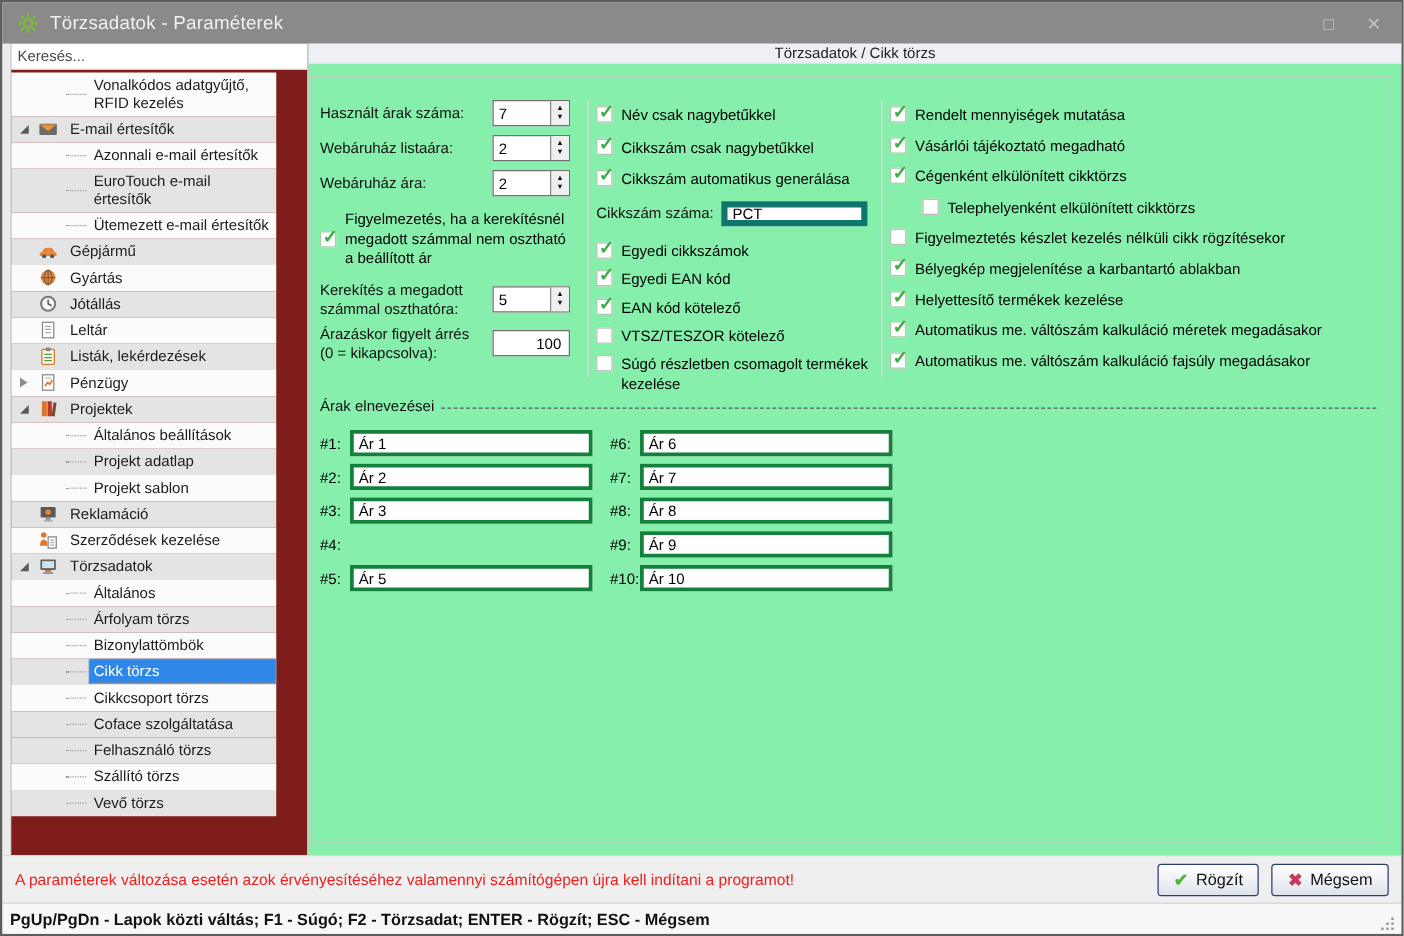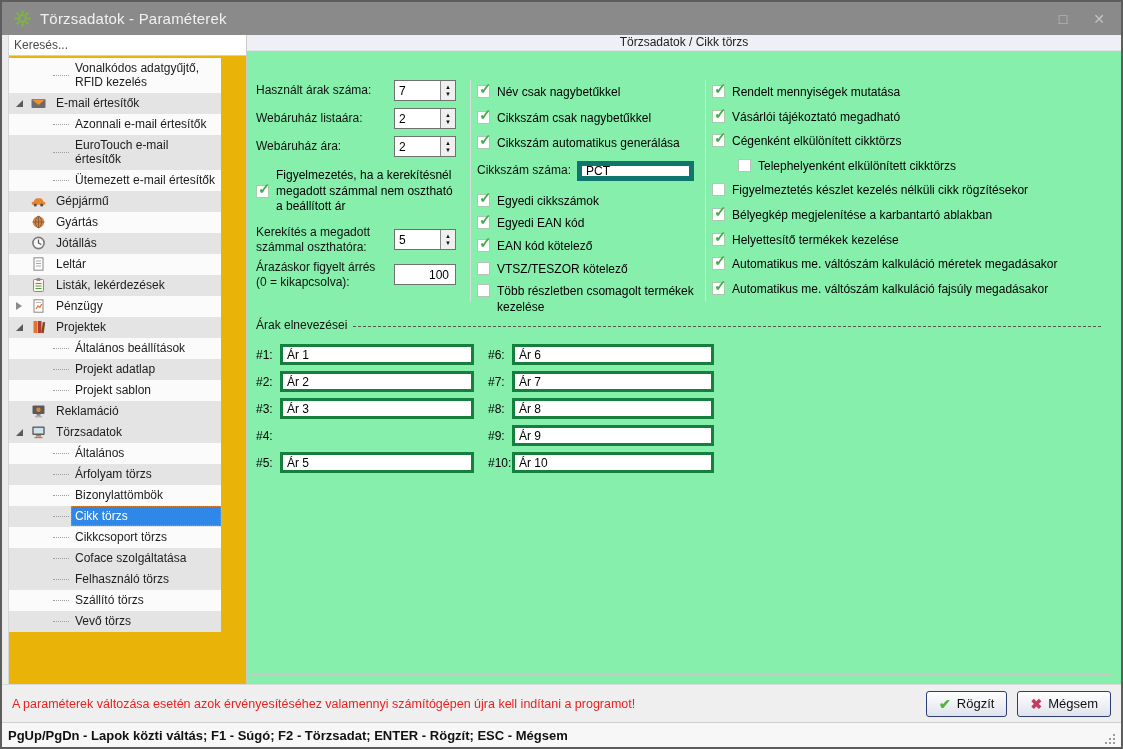--- a/index.html
+++ b/index.html
@@ -17,21 +17,21 @@
     flex:0 0 33px; background:#8a8a8a; display:flex; align-items:center;
     padding:0 10px 0 12px; gap:9px;
   }
   .app-icon { width:17px; height:17px; display:inline-flex; }
   .title { color:#f1f1f1; font-size:15px; letter-spacing:.2px; }
   .win-controls { margin-left:auto; display:flex; gap:26px; align-items:center; padding-right:6px; }
   .win-btn { color:#c4c4c4; font-size:14px; line-height:1; cursor:default; }
   
   .bodyrow { flex:1; display:flex; min-height:0; }
   .splitter { flex:0 0 7px; background:#ececec; border-right:1px solid #d6d6d6; }
-  .sidebar { flex:0 0 237px; display:flex; flex-direction:column; background:#eab308; }
+  .sidebar { flex:0 0 237px; display:flex; flex-direction:column; background:#7f1d1d; }
   .search {
     height:21px; border:0; border-bottom:1px solid #cfcfcf; padding:2px 5px;
     font-size:12px; font-family:inherit; outline:none; color:#333;
   }
   .search::placeholder { color:#4a4a4a; opacity:1; }
   #tree { padding-top:2px; }
   .trow { display:flex; align-items:center; width:212px; min-height:21px; font-size:12px; color:#1c1c1c; }
   .trow.wrap { min-height:33px; }
   .trow.odd  { background:#e4e4e4; }
   .trow.even { background:#fbfbfb; }
@@ -251,20 +251,32 @@
             <span class="ticon">
               <svg width="17" height="16" viewBox="0 0 16 16">
                 <rect x="2" y="2.5" width="12" height="8.5" rx="1" fill="#5a5a5a"></rect>
                 <circle cx="8" cy="6.8" r="2.2" fill="#e8832f"></circle>
                 <rect x="6" y="11" width="4" height="1.8" fill="#8a8a8a"></rect>
                 <rect x="4.5" y="13" width="7" height="1.4" fill="#b0b0b0"></rect>
               </svg>
             </span>
             <span class="tlabel">Reklamáció</span>
           </div>
+          <div class="trow even">
+            <span class="arrow"></span>
+            <span class="ticon">
+              <svg width="17" height="16" viewBox="0 0 16 16">
+                <rect x="8" y="5.5" width="6.5" height="9" fill="#fff" stroke="#888"></rect>
+                <path d="M9.5 8 h3.5 M9.5 10 h3.5 M9.5 12 h3.5" stroke="#b0b0b0"></path>
+                <circle cx="4.5" cy="4" r="2.2" fill="#e0762e"></circle>
+                <path d="M1.5 12.5 q0-5 3-5 t3 5 z" fill="#e0762e"></path>
+              </svg>
+            </span>
+            <span class="tlabel">Szerződések kezelése</span>
+          </div>
           <div class="trow odd">
             <span class="arrow exp"></span>
             <span class="ticon">
               <svg width="17" height="16" viewBox="0 0 16 16">
                 <rect x="1.8" y="2.5" width="12.4" height="8.5" rx="1" fill="#5f5f5f"></rect>
                 <rect x="3.2" y="3.9" width="9.6" height="5.6" fill="#cfe2f0"></rect>
                 <rect x="5.5" y="11" width="5" height="1.6" fill="#e0762e"></rect>
                 <rect x="4" y="12.8" width="8" height="1.4" fill="#8a8a8a"></rect>
               </svg>
             </span>
@@ -412,21 +424,21 @@
                   <div class="cbrow" style="margin-bottom: 6px;">
                     <span class="cb on"></span>
                     <span class="cblabel">EAN kód kötelező</span>
                   </div>
                   <div class="cbrow" style="margin-bottom: 6px;">
                     <span class="cb"></span>
                     <span class="cblabel">VTSZ/TESZOR kötelező</span>
                   </div>
                   <div class="cbrow" style="margin-bottom: 6px;">
                     <span class="cb"></span>
-                    <span class="cblabel">Több részletben csomagolt termékek kezelése</span>
+                    <span class="cblabel">Súgó részletben csomagolt termékek kezelése</span>
                   </div>
                 </div>
             </div>
 
             <div class="vsep"></div>
 
             <div class="fcol-right" id="col-right">
                 <div class="cbrow" style="margin-bottom: 8px;">
                   <span class="cb on"></span>
                   <span class="cblabel">Rendelt mennyiségek mutatása</span>

